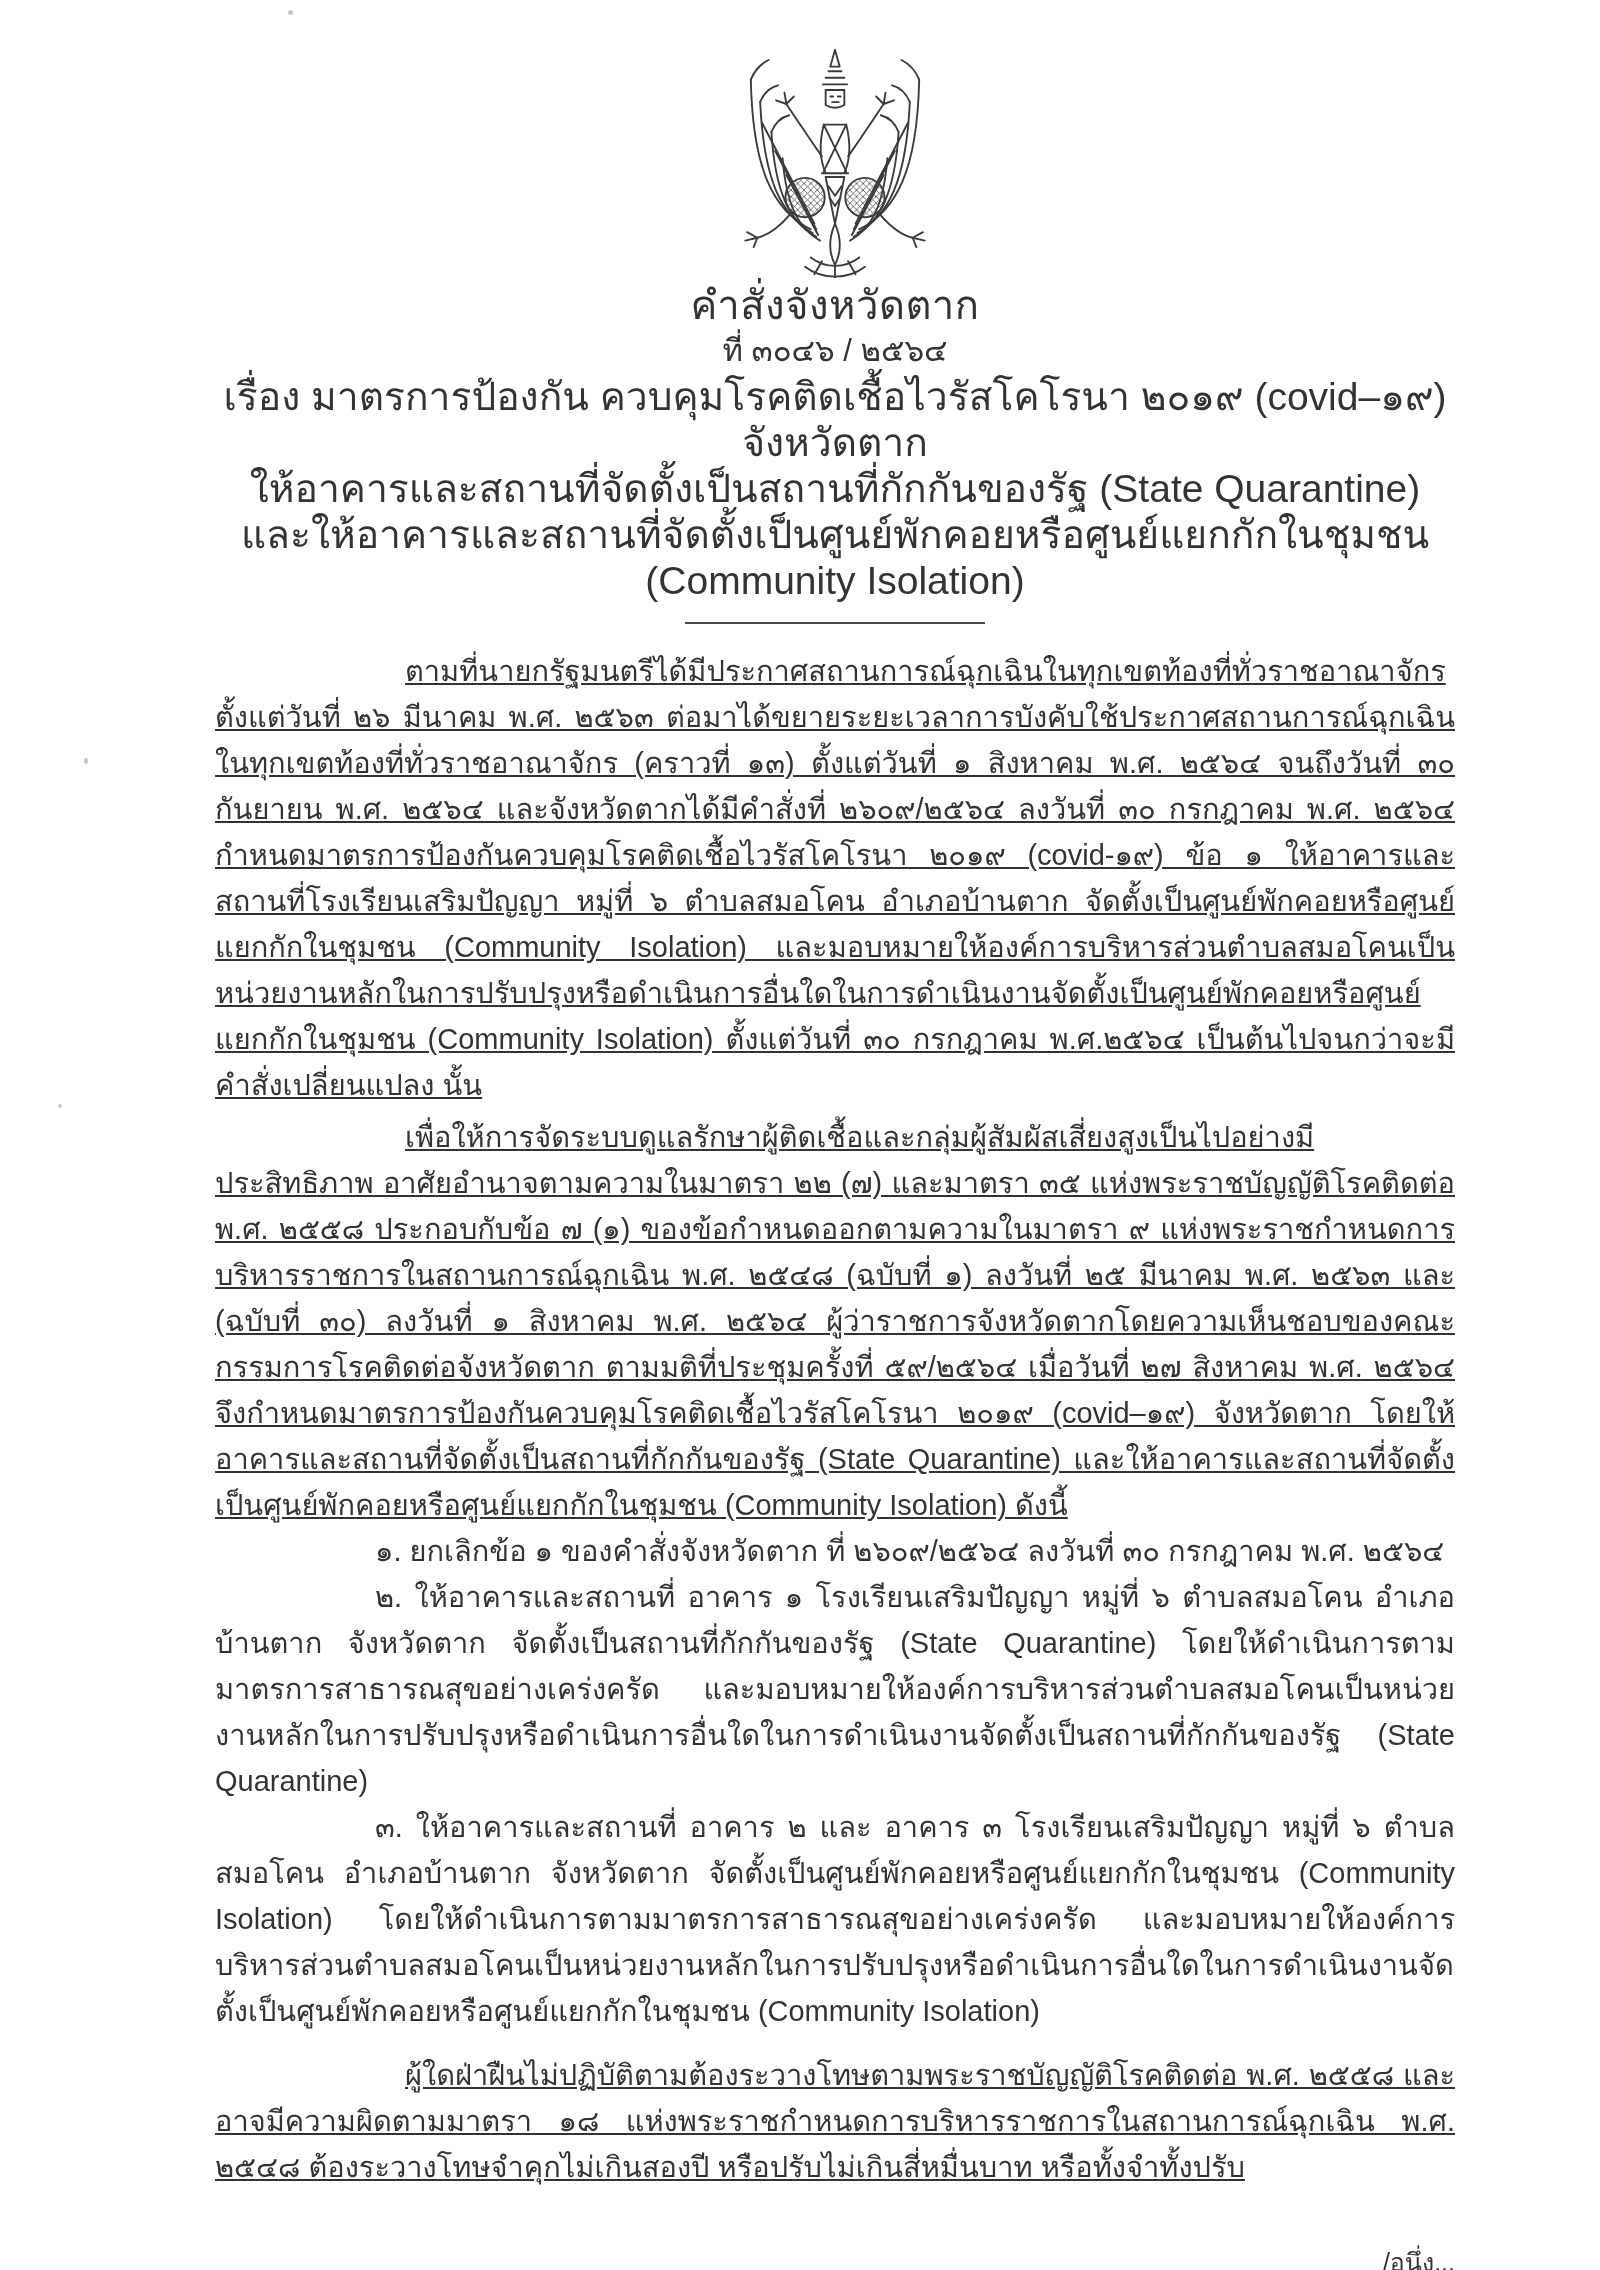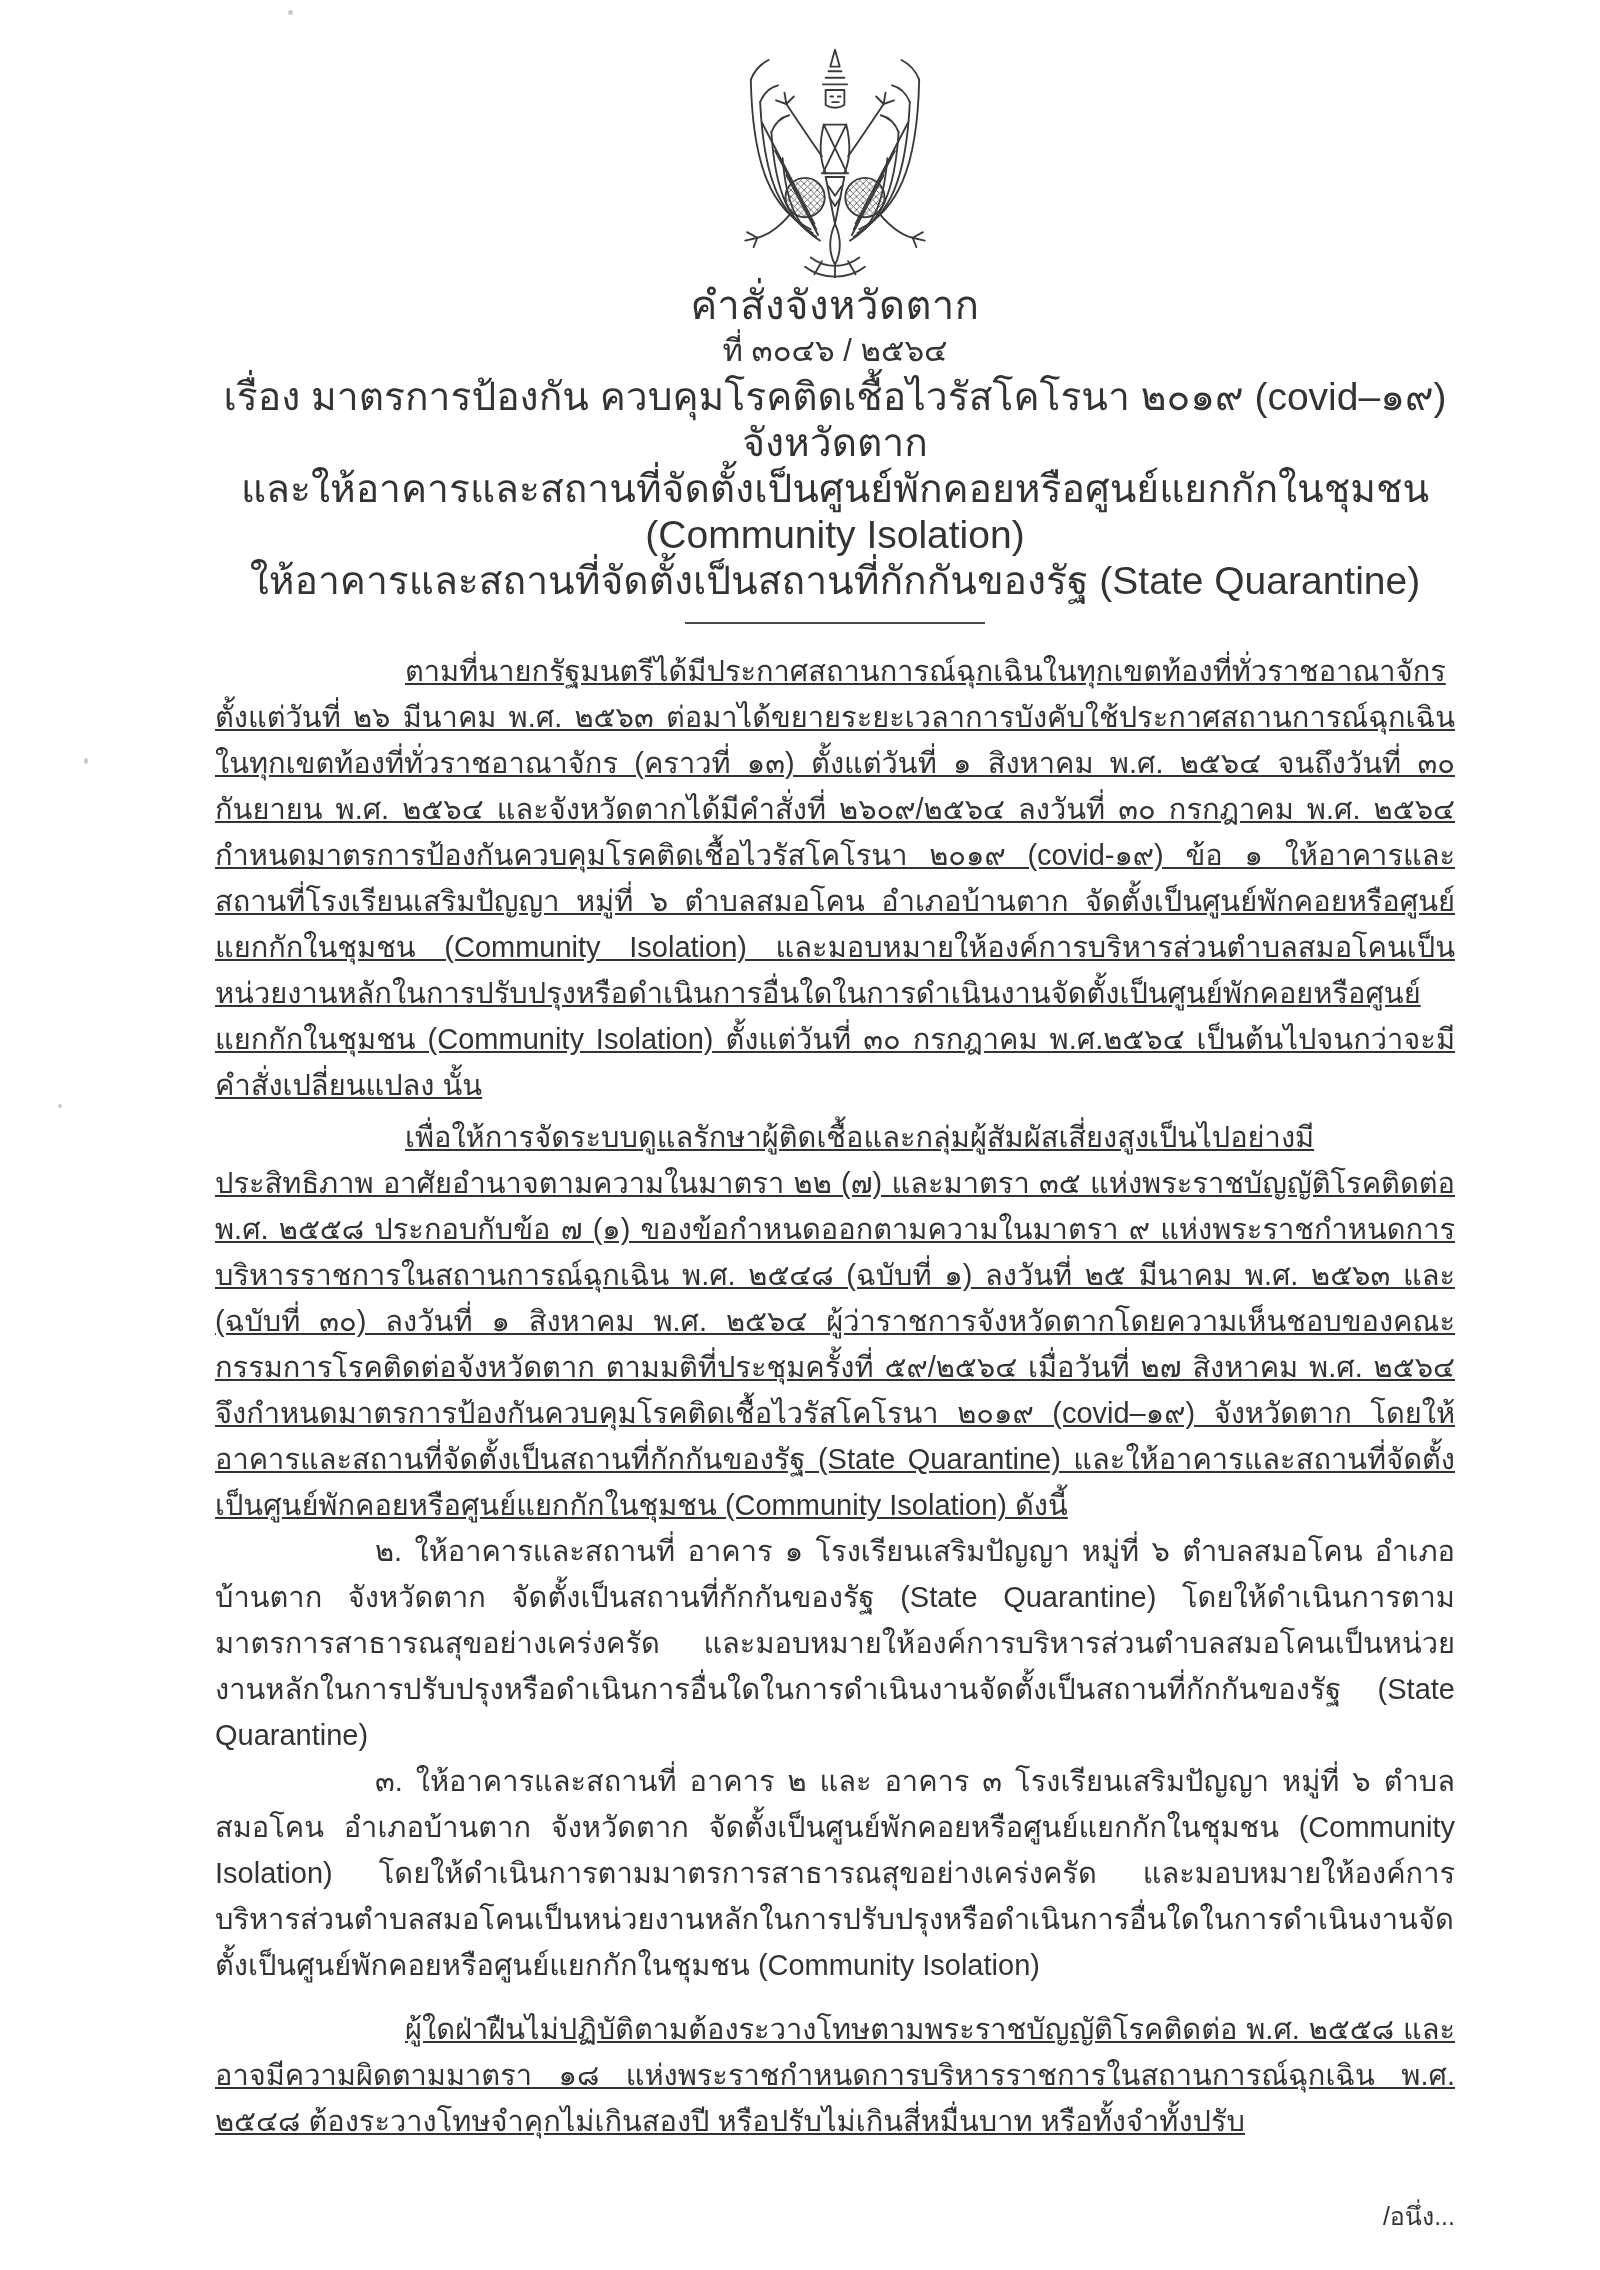--- a/index.html
+++ b/index.html
@@ -105,29 +105,30 @@
             <path d="M84 226 C100 238 120 238 136 226"></path>
             <path d="M78 236 C96 250 124 250 142 236"></path>
             <path d="M96 230 l-8 14 M124 230 l8 14 M110 236 v12"></path>
           </g>
         </svg>
       </div>
 
       <div class="doc-title">คำสั่งจังหวัดตาก</div>
       <div class="doc-number">ที่ ๓๐๔๖ / ๒๕๖๔</div>
       <div class="subject">เรื่อง  มาตรการป้องกัน ควบคุมโรคติดเชื้อไวรัสโคโรนา ๒๐๑๙ (covid–๑๙) จังหวัดตาก</div>
+      <div class="subject">ให้อาคารและสถานที่จัดตั้งเป็นสถานที่กักกันของรัฐ (State Quarantine)</div>
       <div class="subject">และให้อาคารและสถานที่จัดตั้งเป็นศูนย์พักคอยหรือศูนย์แยกกักในชุมชน (Community Isolation)</div>
-      <div class="subject">ให้อาคารและสถานที่จัดตั้งเป็นสถานที่กักกันของรัฐ (State Quarantine)</div>
 
       <div class="divider"></div>
     </div>
 
     <div class="body-block">
       <p class="para p-indent">ตามที่นายกรัฐมนตรีได้มีประกาศสถานการณ์ฉุกเฉินในทุกเขตท้องที่ทั่วราชอาณาจักรตั้งแต่วันที่ ๒๖ มีนาคม พ.ศ. ๒๕๖๓ ต่อมาได้ขยายระยะเวลาการบังคับใช้ประกาศสถานการณ์ฉุกเฉินในทุกเขตท้องที่ทั่วราชอาณาจักร (คราวที่ ๑๓) ตั้งแต่วันที่ ๑ สิงหาคม พ.ศ. ๒๕๖๔ จนถึงวันที่ ๓๐ กันยายน พ.ศ. ๒๕๖๔ และจังหวัดตากได้มีคำสั่งที่ ๒๖๐๙/๒๕๖๔ ลงวันที่ ๓๐ กรกฎาคม พ.ศ. ๒๕๖๔ กำหนดมาตรการป้องกันควบคุมโรคติดเชื้อไวรัสโคโรนา ๒๐๑๙ (covid-๑๙) ข้อ ๑ ให้อาคารและสถานที่โรงเรียนเสริมปัญญา หมู่ที่ ๖ ตำบลสมอโคน อำเภอบ้านตาก จัดตั้งเป็นศูนย์พักคอยหรือศูนย์แยกกักในชุมชน (Community Isolation) และมอบหมายให้องค์การบริหารส่วนตำบลสมอโคนเป็นหน่วยงานหลักในการปรับปรุงหรือดำเนินการอื่นใดในการดำเนินงานจัดตั้งเป็นศูนย์พักคอยหรือศูนย์แยกกักในชุมชน (Community Isolation) ตั้งแต่วันที่ ๓๐ กรกฎาคม พ.ศ.๒๕๖๔ เป็นต้นไปจนกว่าจะมีคำสั่งเปลี่ยนแปลง นั้น</p>
       <p class="para p-indent gap-sm">เพื่อให้การจัดระบบดูแลรักษาผู้ติดเชื้อและกลุ่มผู้สัมผัสเสี่ยงสูงเป็นไปอย่างมีประสิทธิภาพ อาศัยอำนาจตามความในมาตรา ๒๒ (๗) และมาตรา ๓๕ แห่งพระราชบัญญัติโรคติดต่อ พ.ศ. ๒๕๕๘ ประกอบกับข้อ ๗ (๑) ของข้อกำหนดออกตามความในมาตรา ๙ แห่งพระราชกำหนดการบริหารราชการในสถานการณ์ฉุกเฉิน พ.ศ. ๒๕๔๘ (ฉบับที่ ๑) ลงวันที่ ๒๕ มีนาคม พ.ศ. ๒๕๖๓ และ (ฉบับที่ ๓๐) ลงวันที่ ๑ สิงหาคม พ.ศ. ๒๕๖๔ ผู้ว่าราชการจังหวัดตากโดยความเห็นชอบของคณะกรรมการโรคติดต่อจังหวัดตาก ตามมติที่ประชุมครั้งที่ ๕๙/๒๕๖๔ เมื่อวันที่ ๒๗ สิงหาคม พ.ศ. ๒๕๖๔ จึงกำหนดมาตรการป้องกันควบคุมโรคติดเชื้อไวรัสโคโรนา ๒๐๑๙ (covid–๑๙) จังหวัดตาก โดยให้อาคารและสถานที่จัดตั้งเป็นสถานที่กักกันของรัฐ (State Quarantine) และให้อาคารและสถานที่จัดตั้งเป็นศูนย์พักคอยหรือศูนย์แยกกักในชุมชน (Community Isolation) ดังนี้</p>
+      <p class="para p-item">๑. ยกเลิกข้อ ๑ ของคำสั่งจังหวัดตาก ที่ ๒๖๐๙/๒๕๖๔ ลงวันที่ ๓๐ กรกฎาคม พ.ศ. ๒๕๖๔</p>
       <p class="para p-item">๒. ให้อาคารและสถานที่ อาคาร ๑ โรงเรียนเสริมปัญญา หมู่ที่ ๖ ตำบลสมอโคน อำเภอบ้านตาก จังหวัดตาก จัดตั้งเป็นสถานที่กักกันของรัฐ (State Quarantine) โดยให้ดำเนินการตามมาตรการสาธารณสุขอย่างเคร่งครัด และมอบหมายให้องค์การบริหารส่วนตำบลสมอโคนเป็นหน่วยงานหลักในการปรับปรุงหรือดำเนินการอื่นใดในการดำเนินงานจัดตั้งเป็นสถานที่กักกันของรัฐ (State Quarantine)</p>
       <p class="para p-item">๓. ให้อาคารและสถานที่ อาคาร ๒ และ อาคาร ๓ โรงเรียนเสริมปัญญา หมู่ที่ ๖ ตำบลสมอโคน อำเภอบ้านตาก จังหวัดตาก จัดตั้งเป็นศูนย์พักคอยหรือศูนย์แยกกักในชุมชน (Community Isolation) โดยให้ดำเนินการตามมาตรการสาธารณสุขอย่างเคร่งครัด และมอบหมายให้องค์การบริหารส่วนตำบลสมอโคนเป็นหน่วยงานหลักในการปรับปรุงหรือดำเนินการอื่นใดในการดำเนินงานจัดตั้งเป็นศูนย์พักคอยหรือศูนย์แยกกักในชุมชน (Community Isolation)</p>
       <p class="para p-indent gap-md">ผู้ใดฝ่าฝืนไม่ปฏิบัติตามต้องระวางโทษตามพระราชบัญญัติโรคติดต่อ พ.ศ. ๒๕๕๘ และอาจมีความผิดตามมาตรา ๑๘ แห่งพระราชกำหนดการบริหารราชการในสถานการณ์ฉุกเฉิน พ.ศ. ๒๕๔๘ ต้องระวางโทษจำคุกไม่เกินสองปี หรือปรับไม่เกินสี่หมื่นบาท หรือทั้งจำทั้งปรับ</p>
     </div>
 
     <div class="continuation">/อนึ่ง...</div>
 
   </div>
 </div>
 

